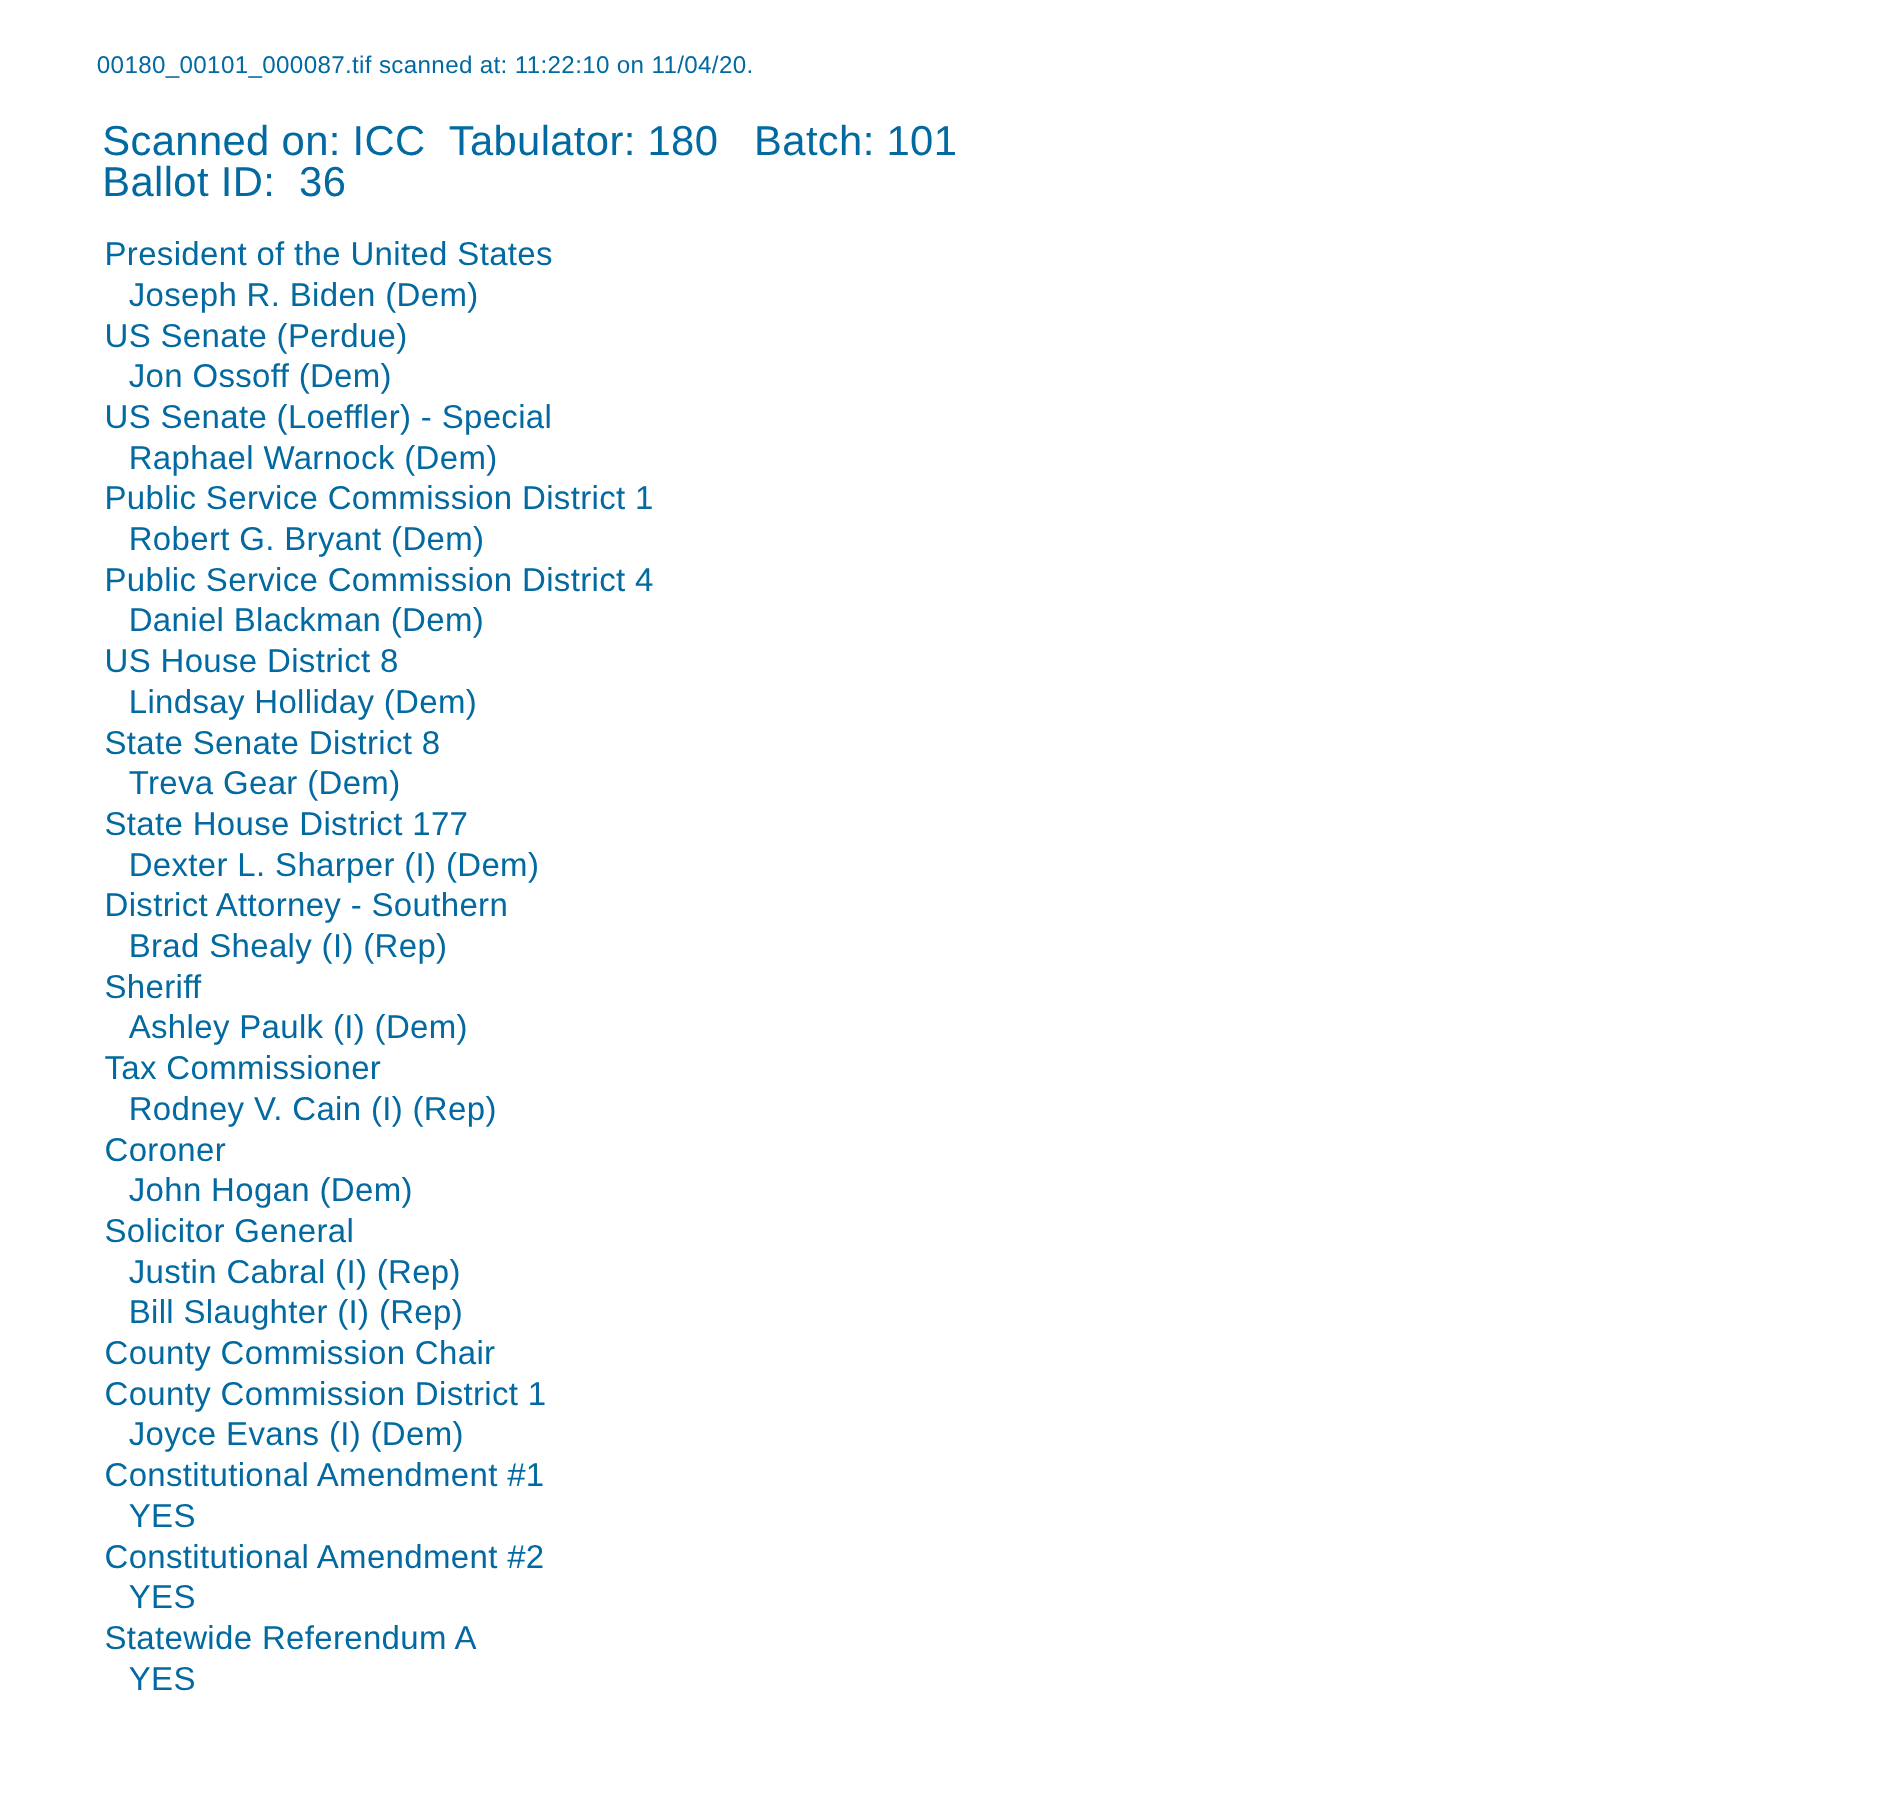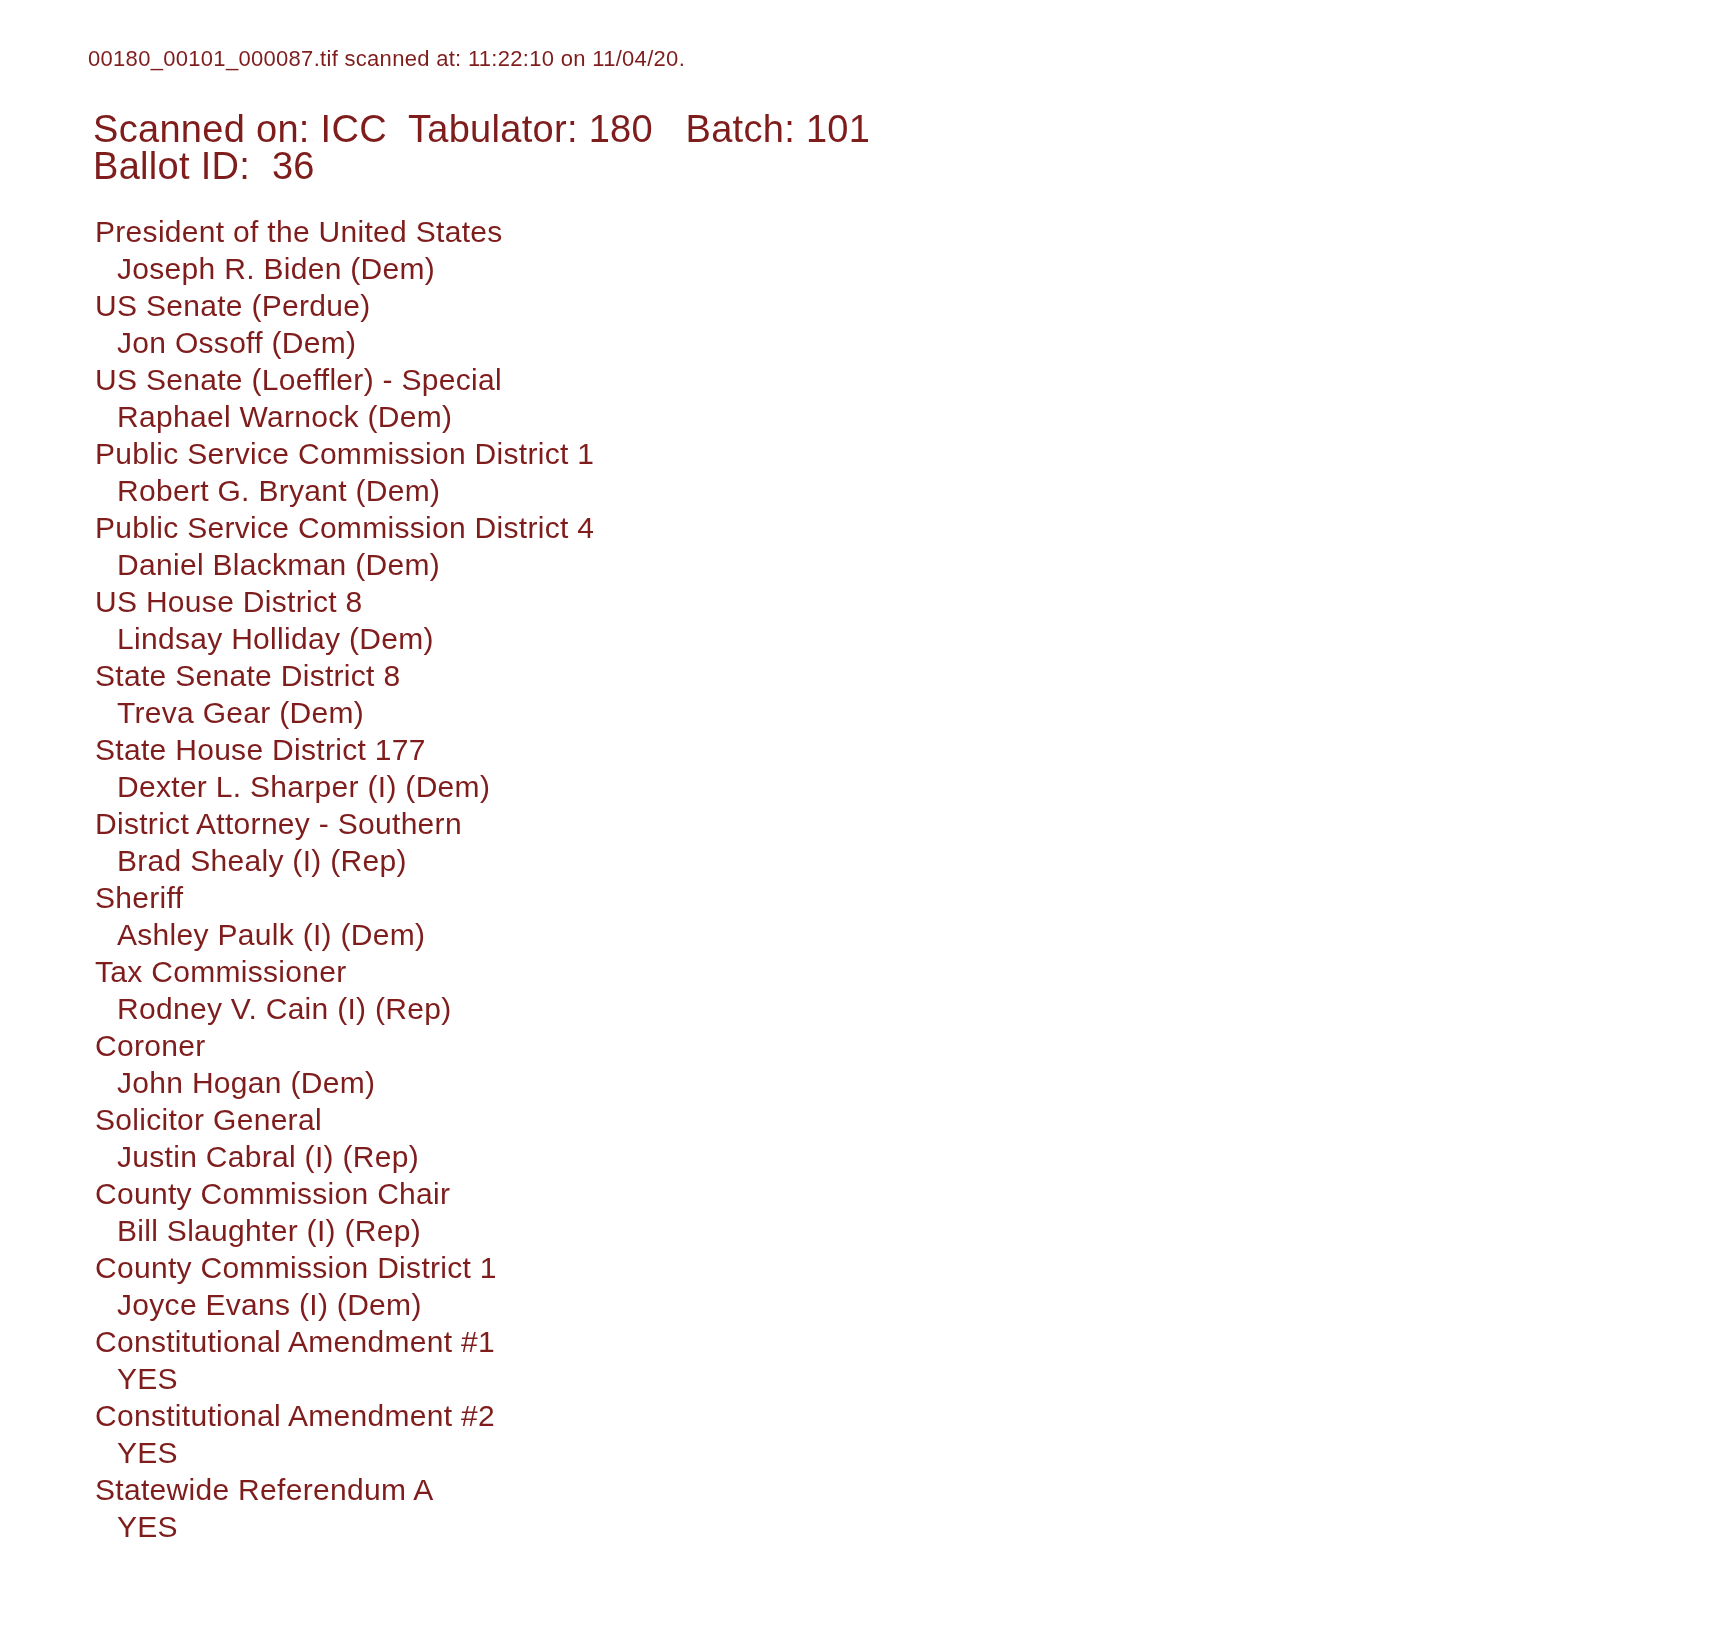--- a/index.html
+++ b/index.html
@@ -42,21 +42,21 @@
     font-size: 30px;
     line-height: 37px;
   }
   .contest-selection {
     padding-left: 22px;
   }
 </style>
 </head>
 <body>
 
-<div class="doc" style="background: rgb(255, 255, 255); color: #7f1d1d;">
+<div class="doc" style="background: rgb(255, 255, 255); color: #0369a1;">
 
   <div class="line filename-line">00180_00101_000087.tif scanned at: 11:22:10 on 11/04/20.</div>
 
   <div class="scan-meta">
     <div class="line">Scanned on: ICC  Tabulator: 180   Batch: 101</div>
     <div class="line">Ballot ID:  36</div>
   </div>
 
   <div class="contest-list">
   <div class="contest-row">
@@ -119,22 +119,22 @@
     <div class="line contest-title">Coroner</div>
     <div class="line contest-selection">John Hogan (Dem)</div>
   </div>
 
   <div class="contest-row">
     <div class="line contest-title">Solicitor General</div>
     <div class="line contest-selection">Justin Cabral (I) (Rep)</div>
   </div>
 
   <div class="contest-row">
+    <div class="line contest-selection">Bill Slaughter (I) (Rep)</div>
     <div class="line contest-title">County Commission Chair</div>
-    <div class="line contest-selection">Bill Slaughter (I) (Rep)</div>
   </div>
 
   <div class="contest-row">
     <div class="line contest-title">County Commission District 1</div>
     <div class="line contest-selection">Joyce Evans (I) (Dem)</div>
   </div>
 
   <div class="contest-row">
     <div class="line contest-title">Constitutional Amendment #1</div>
     <div class="line contest-selection">YES</div>

